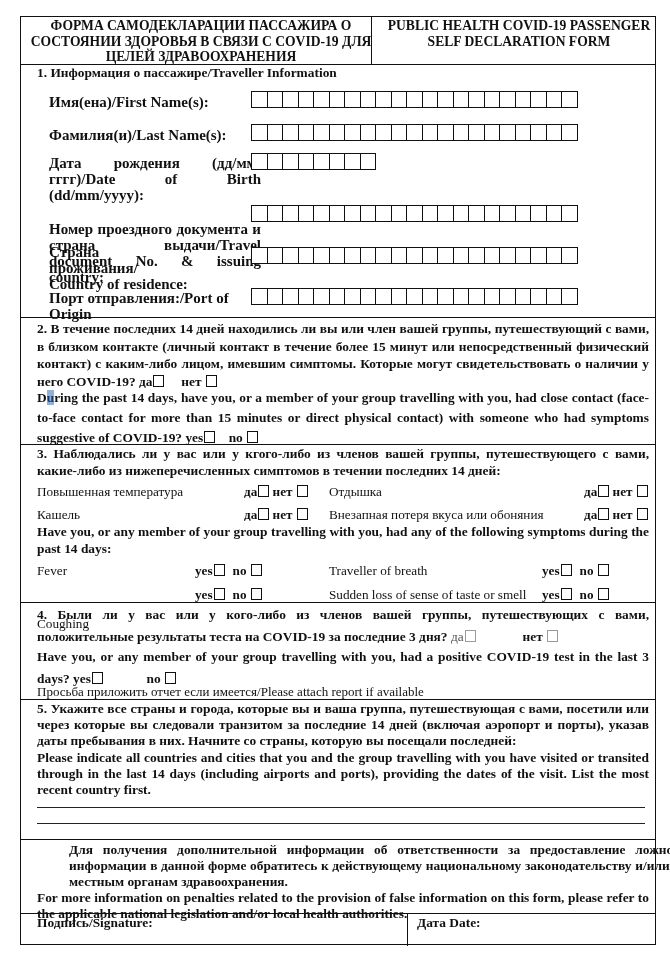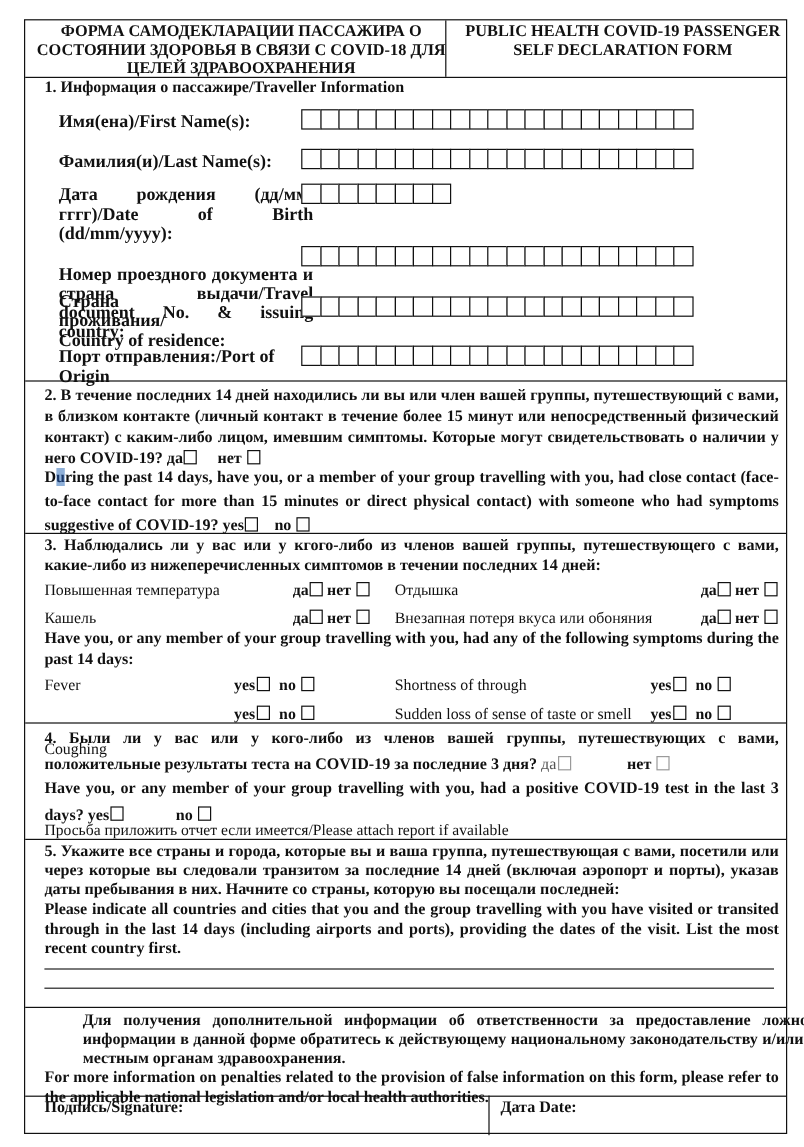--- a/index.html
+++ b/index.html
@@ -24,21 +24,21 @@
     .yn { position: absolute; font-size: 13.2px; line-height: 16px; font-weight: bold; white-space: nowrap; }
     .yn .gap { display: inline-block; width: 8px; }
     .wline { position: absolute; left: 16px; width: 608px; height: 0; border-top: 1px solid #222; }
     .cursor { background: #8fb0d8; color: #1c3a6b; }
   </style>
 </head>
 <body>
 
 <div class="form">
 
-  <div class="hdr" style="left:0;width:360px;padding-top:1px;">ФОРМА САМОДЕКЛАРАЦИИ ПАССАЖИРА О СОСТОЯНИИ ЗДОРОВЬЯ В СВЯЗИ С COVID-18 ДЛЯ ЦЕЛЕЙ ЗДРАВООХРАНЕНИЯ</div>
+  <div class="hdr" style="left:0;width:360px;padding-top:1px;">ФОРМА САМОДЕКЛАРАЦИИ ПАССАЖИРА О СОСТОЯНИИ ЗДОРОВЬЯ В СВЯЗИ С COVID-19 ДЛЯ ЦЕЛЕЙ ЗДРАВООХРАНЕНИЯ</div>
   <div class="hdr" style="left:360px;width:276px;padding-top:1px;padding-left:4px;padding-right:4px;box-sizing:border-box;">PUBLIC HEALTH COVID-19 PASSENGER SELF DECLARATION FORM</div>
   <div class="vline" style="left:350px;top:0;height:47px;"></div>
   <div class="hline" style="top:47px;"></div>
 
   <div class="txt b" style="left:16px;top:48px;">1. Информация о пассажире/Traveller Information</div>
 
   <div class="lbl" style="top:77px;">Имя(ена)/First Name(s):</div>
   <div class="boxrow" style="top:74px;">
       <div class="cell"></div>
       <div class="cell"></div>
@@ -202,21 +202,21 @@
 
   <div class="sym" style="left:16px;top:490px;">Кашель</div>
   <div class="yn" style="left:223px;top:490px;"><span>да</span><span class="cb"></span> <span>нет</span> <span class="cb"></span></div>
   <div class="sym" style="left:308px;top:490px;">Внезапная потеря вкуса или обоняния</div>
   <div class="yn" style="left:563px;top:490px;"><span>да</span><span class="cb"></span> <span>нет</span> <span class="cb"></span></div>
 
   <div class="txt b j" style="left:16px;top:507px;width:612px;line-height:16.5px;">Have you, or any member of your group travelling with you, had any of the following symptoms during the past 14 days:</div>
 
   <div class="sym" style="left:16px;top:546px;">Fever</div>
   <div class="yn" style="left:174px;top:546px;"><span>yes</span><span class="cb"></span><span class="gap"></span><span>no</span> <span class="cb"></span></div>
-  <div class="sym" style="left:308px;top:546px;">Shortness of through</div>
+  <div class="sym" style="left:308px;top:546px;">Traveller of breath</div>
   <div class="yn" style="left:521px;top:546px;"><span>yes</span><span class="cb"></span><span class="gap"></span><span>no</span> <span class="cb"></span></div>
 
   <div class="sym" style="left:16px;top:570px;margin-top:29px;">Coughing</div>
   <div class="yn" style="left:174px;top:570px;"><span>yes</span><span class="cb"></span><span class="gap"></span><span>no</span> <span class="cb"></span></div>
   <div class="sym" style="left:308px;top:570px;">Sudden loss of sense of taste or smell</div>
   <div class="yn" style="left:521px;top:570px;"><span>yes</span><span class="cb"></span><span class="gap"></span><span>no</span> <span class="cb"></span></div>
 
   <div class="hline" style="top:585px;"></div>
 
   <div class="txt b j" style="left:16px;top:587px;width:612px;line-height:22px;">

